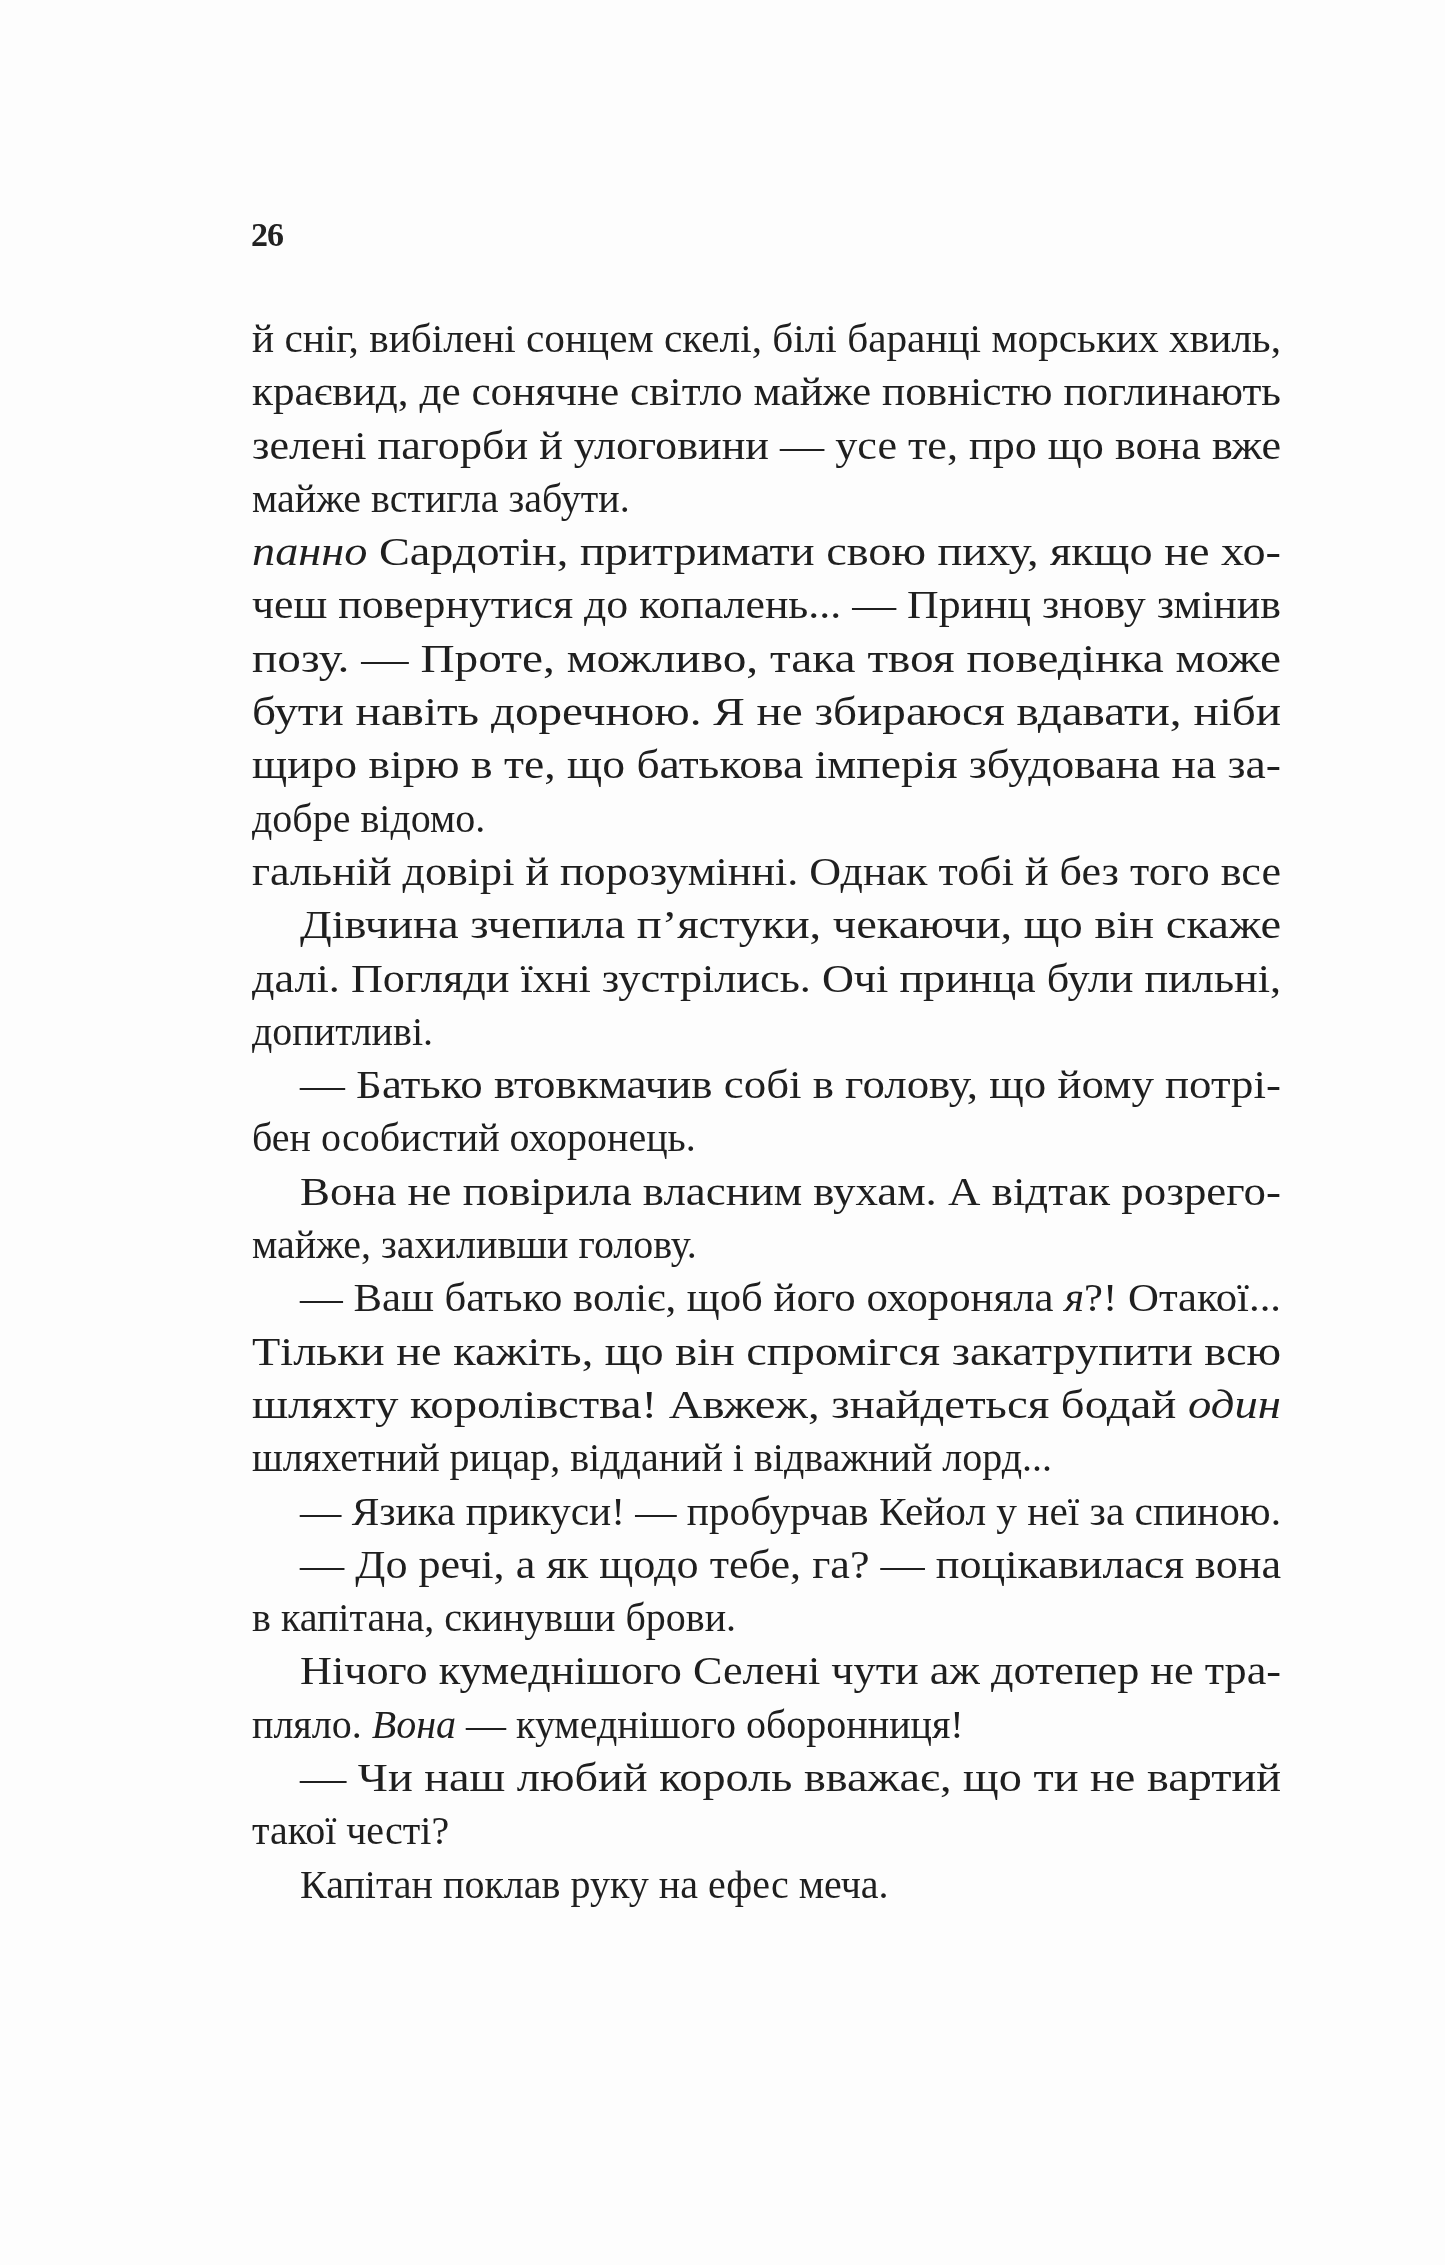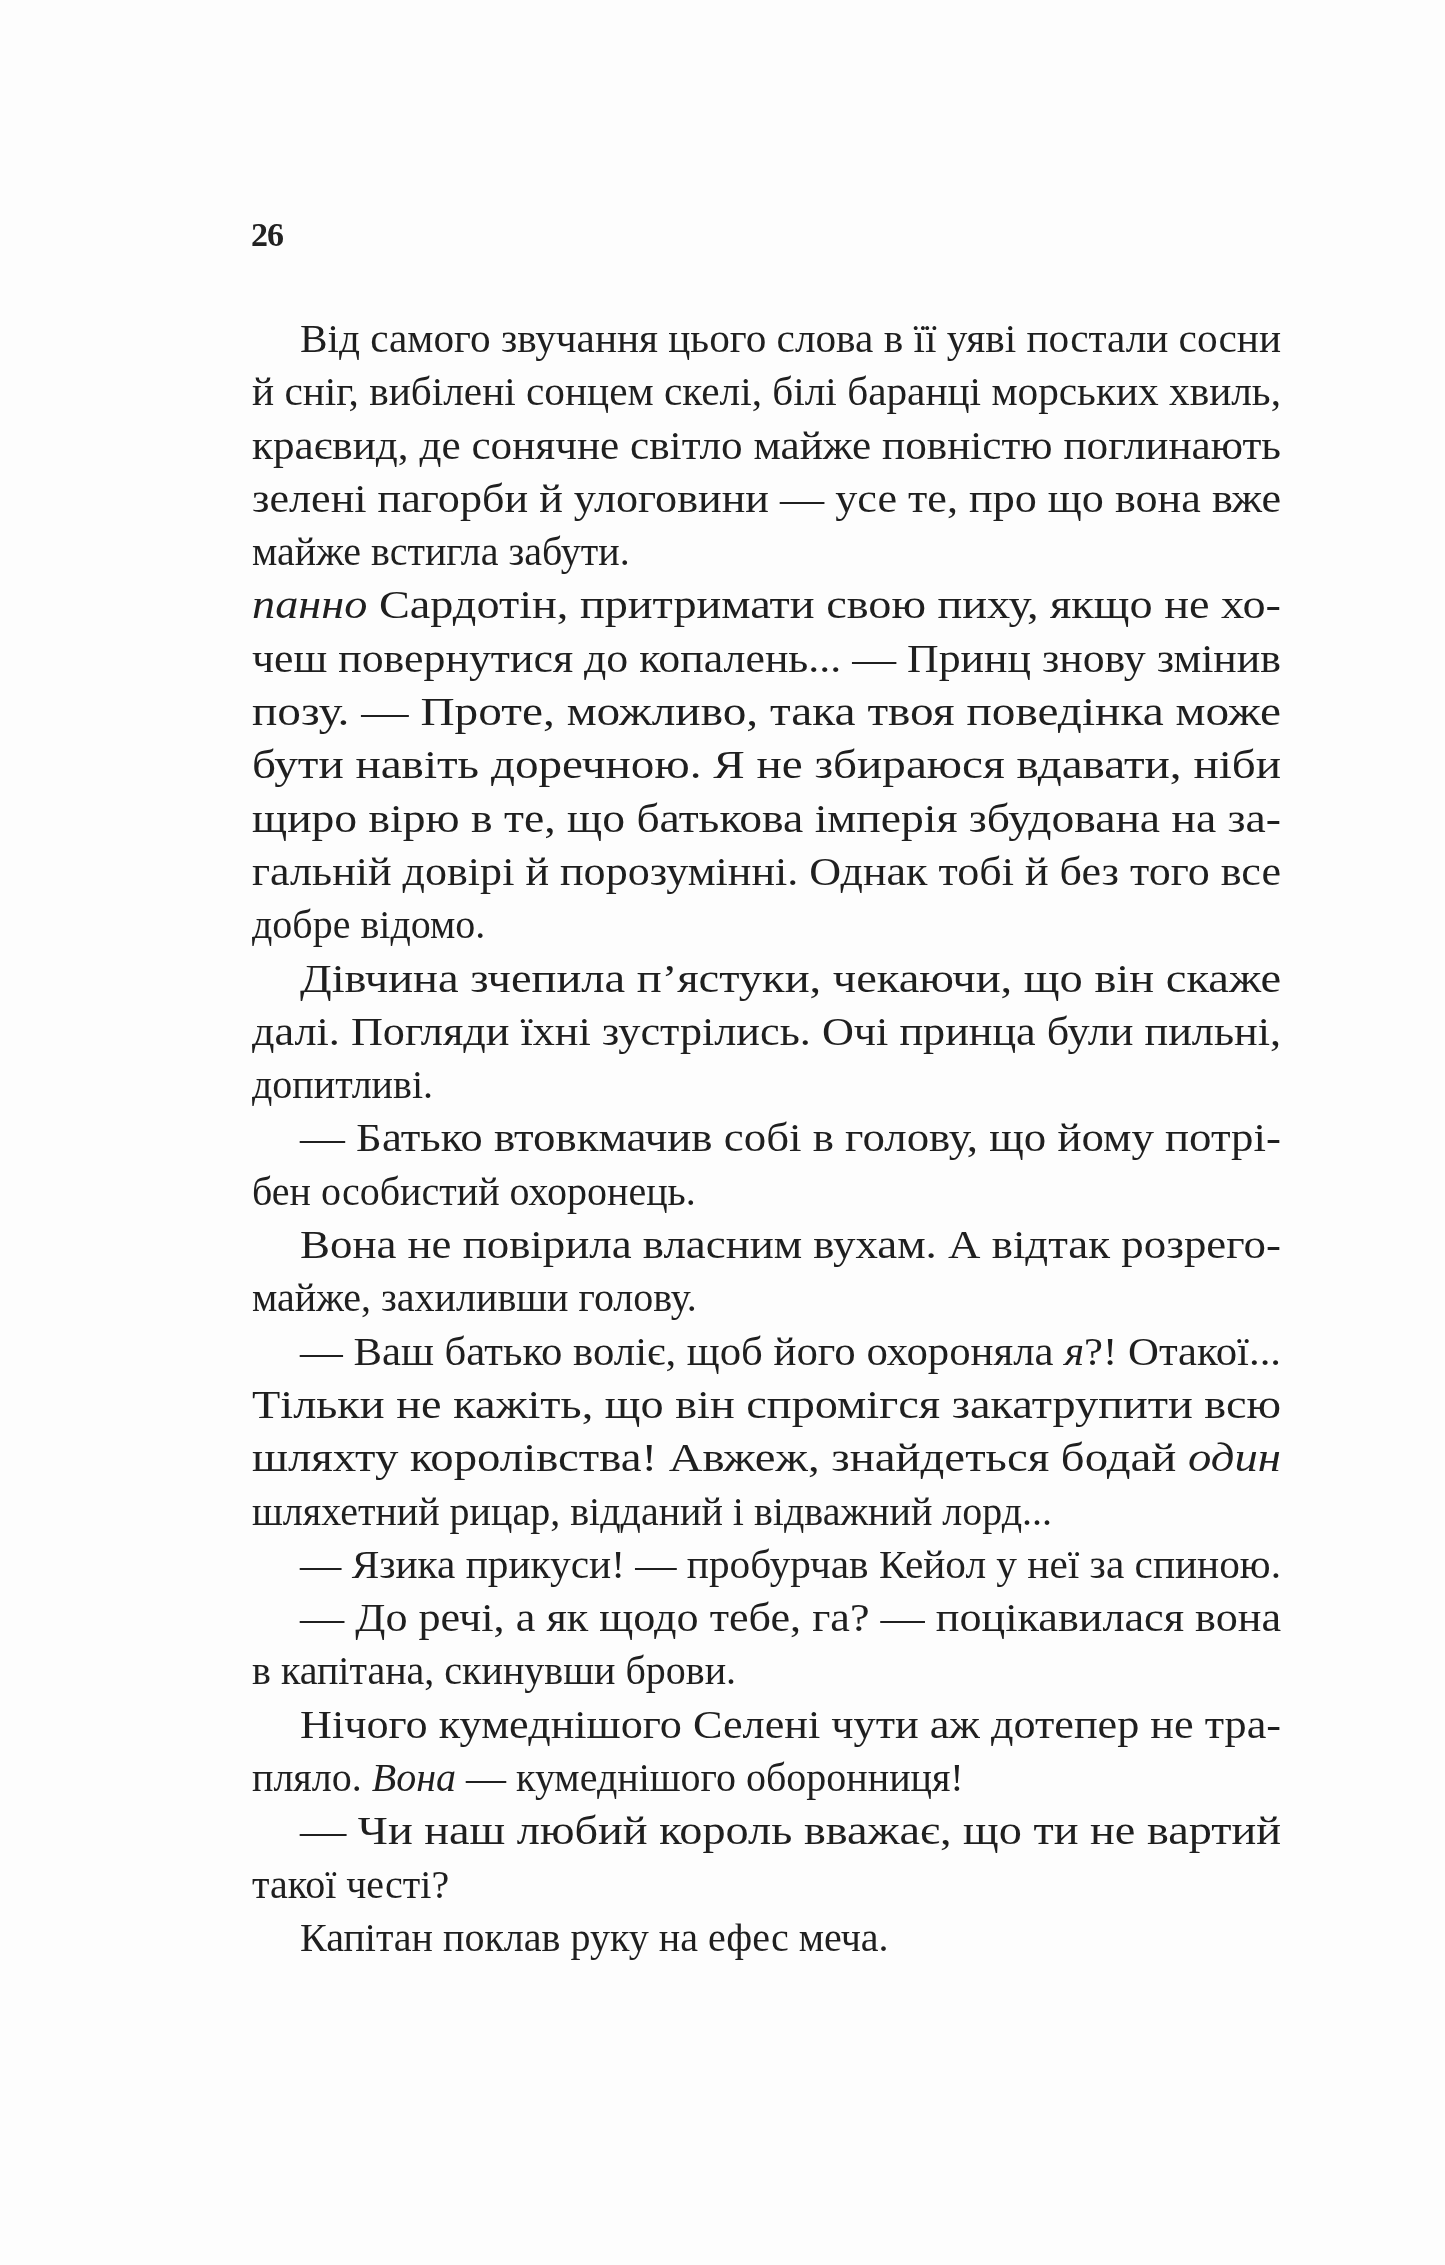--- a/index.html
+++ b/index.html
@@ -50,32 +50,31 @@
   .it {
     font-style: italic;
   }
 </style>
 </head>
 <body>
 
 <div class="book-page">
   <div class="page-number">26</div>
   <div class="page-text">
-      <div class="line" style="padding-left: 48px;"><span class="line-inner" style="transform: scaleX(1.0309);"><span>Від самого звучання цього слова в її уяві постали сосни</span></span></div>
       <div class="line"><span class="line-inner" style="transform: scaleX(1.0319);"><span>й сніг, вибілені сонцем скелі, білі баранці морських хвиль,</span></span></div>
       <div class="line"><span class="line-inner" style="transform: scaleX(1.0803);"><span>краєвид, де сонячне світло майже повністю поглинають</span></span></div>
       <div class="line"><span class="line-inner" style="transform: scaleX(1.104);"><span>зелені пагорби й улоговини — усе те, про що вона вже</span></span></div>
       <div class="line"><span class="line-inner"><span>майже встигла забути.</span></span></div>
       <div class="line"><span class="line-inner" style="transform: scaleX(1.157);"><span class="it">панно</span><span> Сардотін, притримати свою пиху, якщо не хо-</span></span></div>
       <div class="line"><span class="line-inner" style="transform: scaleX(1.0961);"><span>чеш повернутися до копалень... — Принц знову змінив</span></span></div>
       <div class="line"><span class="line-inner" style="transform: scaleX(1.183);"><span>позу. — Проте, можливо, така твоя поведінка може</span></span></div>
       <div class="line"><span class="line-inner" style="transform: scaleX(1.1793);"><span>бути навіть доречною. Я не збираюся вдавати, ніби</span></span></div>
       <div class="line"><span class="line-inner" style="transform: scaleX(1.1406);"><span>щиро вірю в те, що батькова імперія збудована на за-</span></span></div>
+      <div class="line"><span class="line-inner"><span>добре відомо.</span></span></div>
       <div class="line"><span class="line-inner" style="transform: scaleX(1.102);"><span>гальній довірі й порозумінні. Однак тобі й без того все</span></span></div>
-      <div class="line"><span class="line-inner"><span>добре відомо.</span></span></div>
       <div class="line" style="padding-left: 48px;"><span class="line-inner" style="transform: scaleX(1.162);"><span>Дівчина зчепила п’ястуки, чекаючи, що він скаже</span></span></div>
       <div class="line"><span class="line-inner" style="transform: scaleX(1.1051);"><span>далі. Погляди їхні зустрілись. Очі принца були пильні,</span></span></div>
       <div class="line"><span class="line-inner"><span>допитливі.</span></span></div>
       <div class="line" style="padding-left: 48px;"><span class="line-inner" style="transform: scaleX(1.1223);"><span>— Батько втовкмачив собі в голову, що йому потрі-</span></span></div>
       <div class="line"><span class="line-inner"><span>бен особистий охоронець.</span></span></div>
       <div class="line" style="padding-left: 48px;"><span class="line-inner" style="transform: scaleX(1.1221);"><span>Вона не повірила власним вухам. А відтак розрего-</span></span></div>
       <div class="line"><span class="line-inner"><span>майже, захиливши голову.</span></span></div>
       <div class="line" style="padding-left: 48px;"><span class="line-inner" style="transform: scaleX(1.0692);"><span>— Ваш батько воліє, щоб його охороняла </span><span class="it">я</span><span>?! Отакої...</span></span></div>
       <div class="line"><span class="line-inner" style="transform: scaleX(1.1576);"><span>Тільки не кажіть, що він спромігся закатрупити всю</span></span></div>
       <div class="line"><span class="line-inner" style="transform: scaleX(1.1691);"><span>шляхту королівства! Авжеж, знайдеться бодай </span><span class="it">один</span></span></div>

